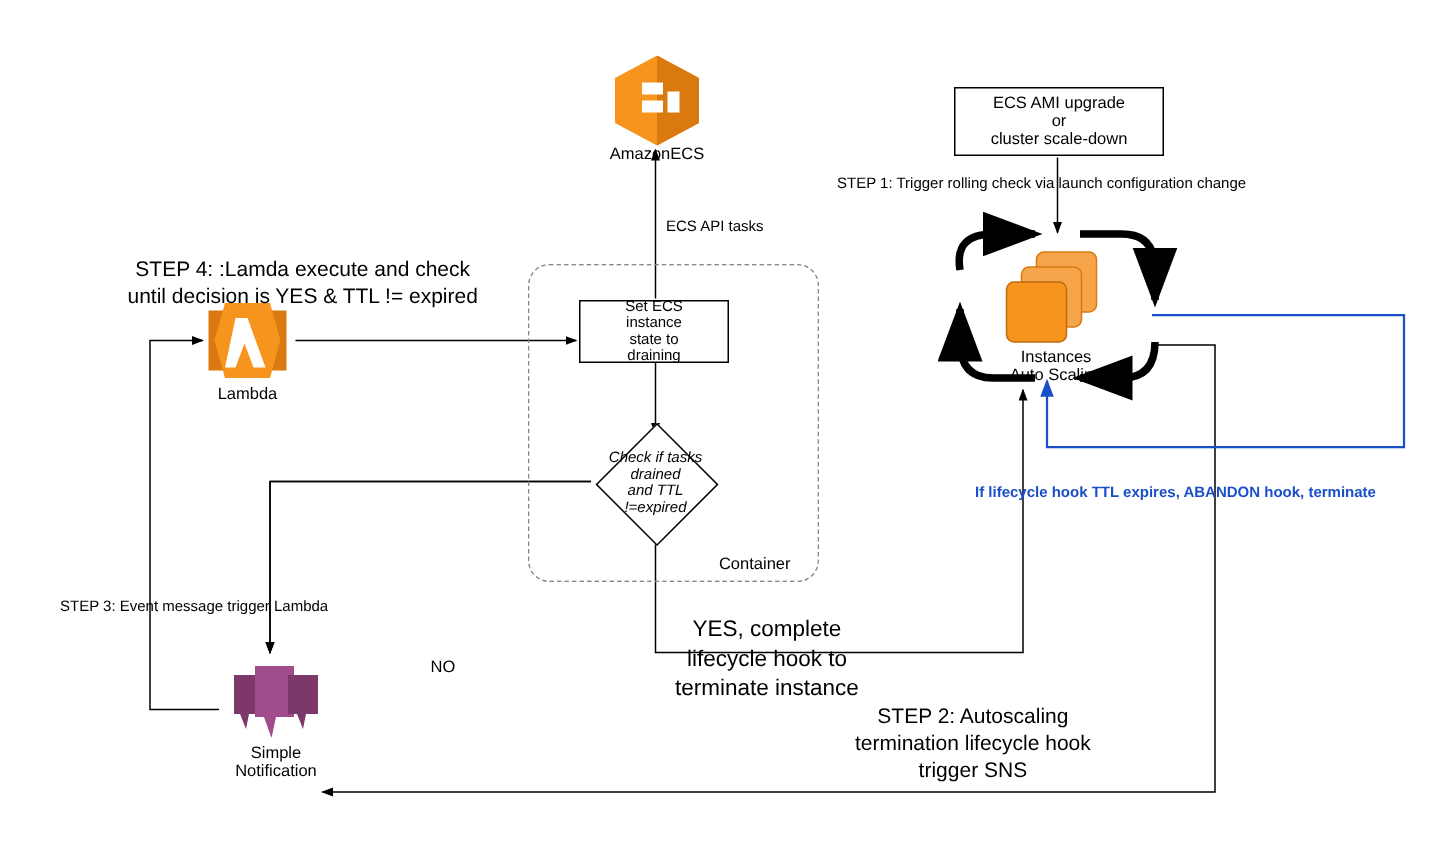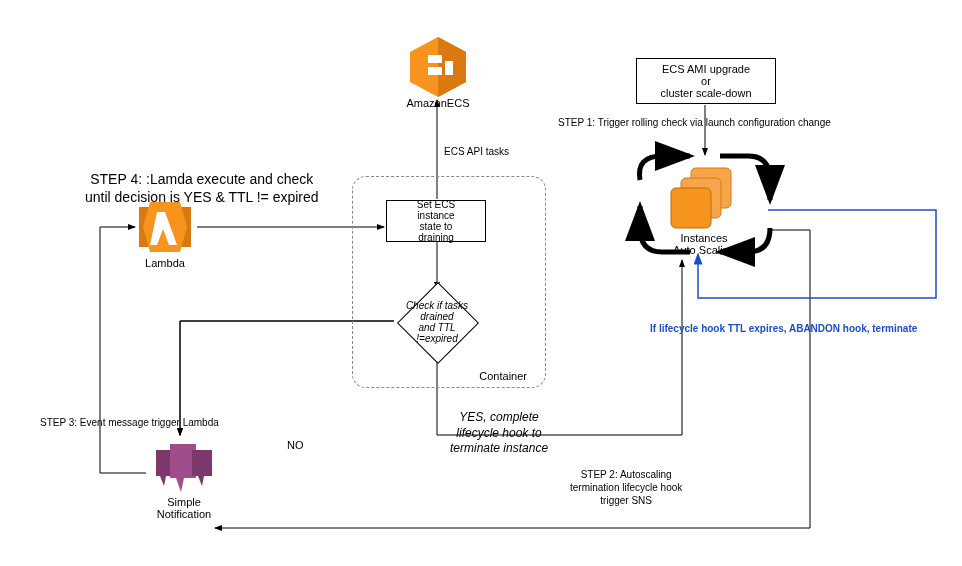--- a/index.html
+++ b/index.html
@@ -120,22 +120,22 @@
     <div class="shape" style="position:absolute;left:16px;top:16px;width:56px;height:56px;"></div>
     <div class="txt" style="white-space:pre-line;">Check if tasks drained
 and TTL !=expired</div>
   </div>
 
   <div class="label" style="left:558px;top:116px;font-size:10px;">STEP 1: Trigger rolling check via launch configuration change</div>
   <div class="label" style="left:444px;top:145px;font-size:10px;">ECS API tasks</div>
   <div class="label" style="left:85px;top:170px;white-space:pre;font-size:14px;">STEP 4: :Lamda execute and check
 until decision is YES &amp; TTL != expired</div>
   <div class="label" style="left:287px;top:438px;">NO</div>
-  <div class="label" style="left:450px;top:410px;white-space:pre;font-size:12px;font-style:italic;">YES, complete
+  <div class="label" style="left:450px;top:410px;white-space:pre;font-size:15px;">YES, complete
 lifecycle hook to
 terminate instance</div>
-  <div class="label" style="left:570px;top:468px;white-space:pre;font-size:10px;">STEP 2: Autoscaling
+  <div class="label" style="left:570px;top:468px;white-space:pre;font-size:14px;">STEP 2: Autoscaling
 termination lifecycle hook
 trigger SNS</div>
-  <div class="label" style="left:40px;top:416px;font-size:10px;">STEP 3: Event message trigger Lambda</div>
+  <div class="label" style="left:40px;top:398px;font-size:10px;">STEP 3: Event message trigger Lambda</div>
   <div class="label blue" style="left:650px;top:306px;margin-top:16px;">If lifecycle hook TTL expires, ABANDON hook, terminate</div>
 
 </div>
 
 </body></html>

